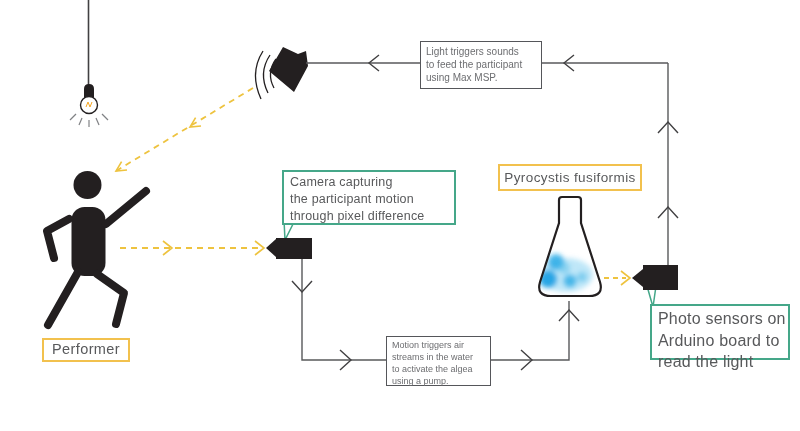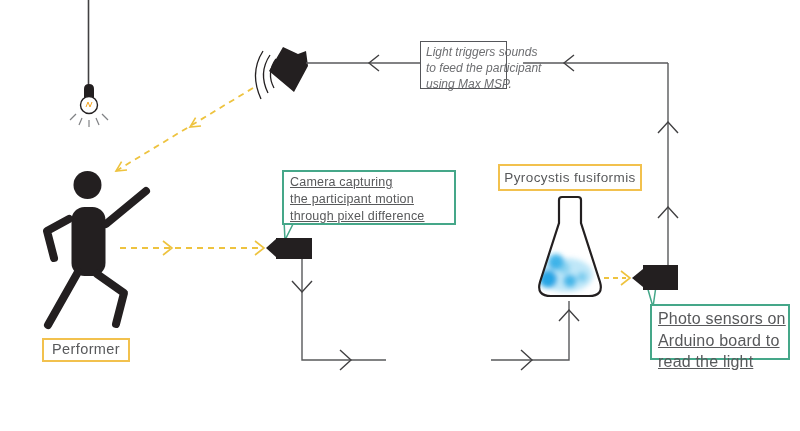--- a/index.html
+++ b/index.html
@@ -12,30 +12,29 @@
     position:absolute;box-sizing:border-box;background:#ffffff;
     color:#58595b;white-space:pre;line-height:1.32;
   }
   .label-yellow{
     border:2px solid #f2c14e;display:flex;align-items:center;justify-content:center;
     letter-spacing:.4px;
   }
   .callout-green{
     border:2px solid #45a789;padding:2px 6px;font-size:12.5px;line-height:1.35;
     letter-spacing:.2px;
-    text-decoration:underline;
   }
   .box-gray{
     border:1.5px solid #55565a;color:#6d6e71;padding:3px 4px 0 5px;
   }
   #performer-label{left:42px;top:338px;width:88px;height:24px;font-size:14.5px;}
   #pyrocystis-label{left:498px;top:164px;width:144px;height:27px;font-size:13.5px;}
   #camera-callout{left:282px;top:170px;width:174px;height:55px;}
   #photo-callout{left:650px;top:304px;width:140px;height:56px;font-size:16px;}
-  #light-box{left:420px;top:41px;width:87px;height:48px;font-size:12px;font-style:italic;}
+  #light-box{left:420px;top:41px;width:122px;height:48px;font-size:10px;}
   #motion-box{left:386px;top:336px;width:105px;height:50px;font-size:9px;}
 </style>
 </head>
 <body>
 
 <div class="canvas">
 
   <svg width="800" height="431" viewBox="0 0 800 431">
     <defs>
       <filter id="soft" x="-50%" y="-50%" width="200%" height="200%">
@@ -136,20 +135,24 @@
     <g>
       <polygon points="632,278 643,269 643,287" fill="#231f20"></polygon>
       <rect x="643" y="265" width="35" height="25" fill="#231f20"></rect>
     </g>
   </svg>
 
   <div class="box box-gray" id="light-box">Light triggers sounds
 to feed the participant
 using Max MSP.</div>
 
+  <div class="box box-gray" id="motion-box">Motion triggers air
+streams in the water
+to activate the algea
+using a pump.</div>
 
   <div class="box callout-green" id="camera-callout">Camera capturing
 the participant motion
 through pixel difference</div>
 
   <div class="box callout-green" id="photo-callout">Photo sensors on
 Arduino board to
 read the light</div>
 
   <div class="box label-yellow" id="pyrocystis-label">Pyrocystis fusiformis</div>

